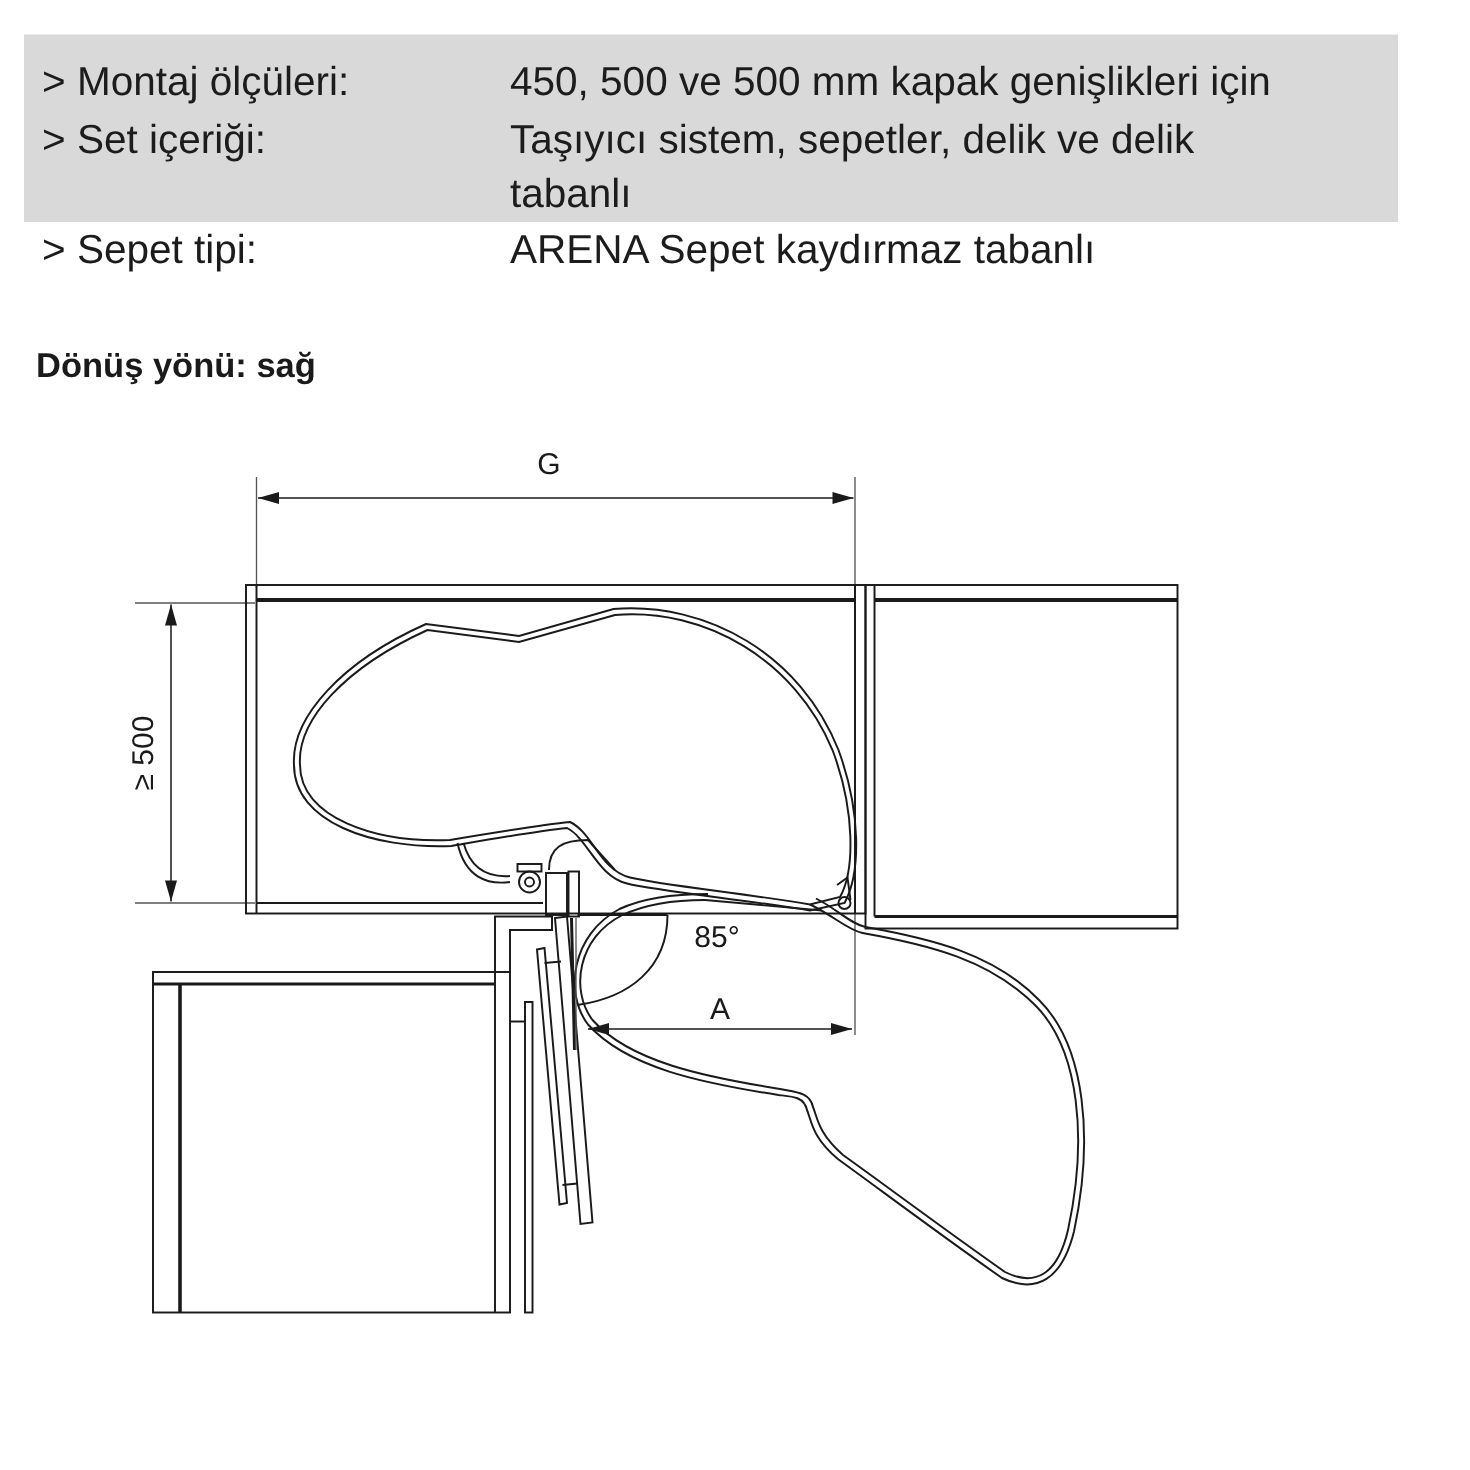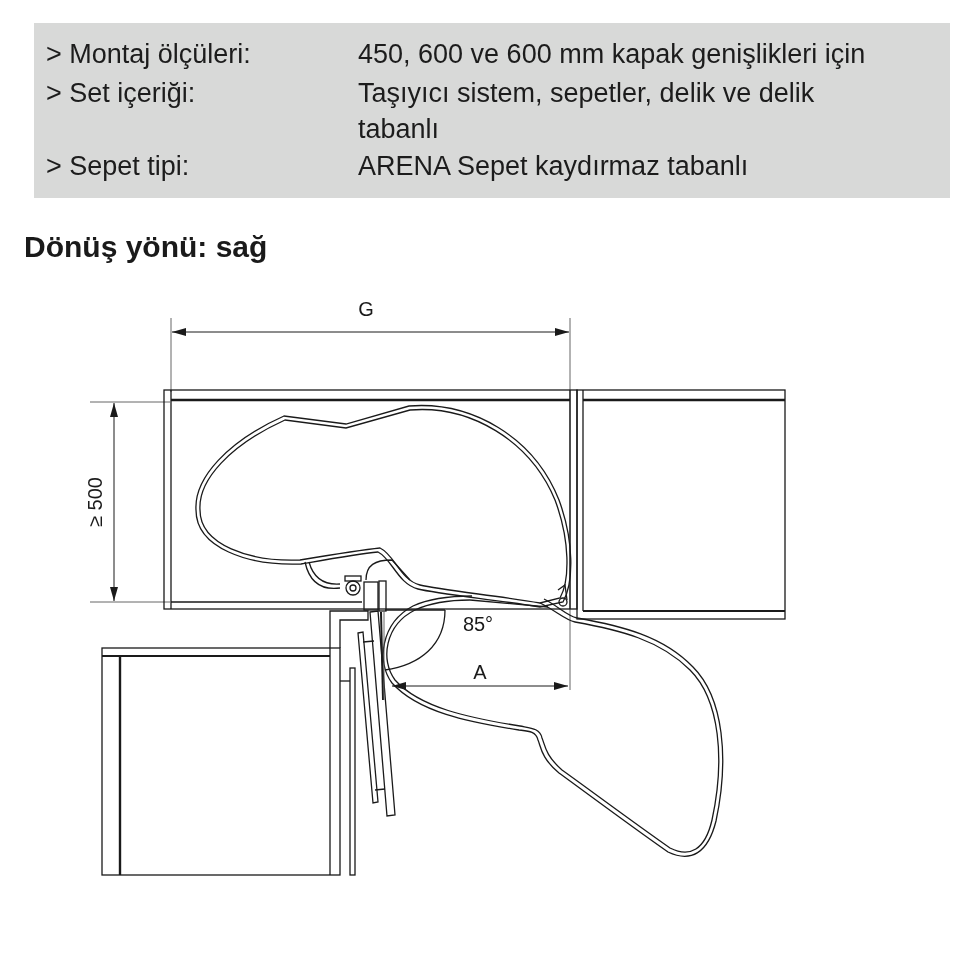--- a/index.html
+++ b/index.html
@@ -1,38 +1,38 @@
 <!DOCTYPE html>
 <html><head>
   <meta charset="utf-8">
   <style>
     html, body { margin: 0; padding: 0; background: #ffffff; }
     body { width: 980px; height: 980px; position: relative; overflow: hidden; font-family: "Liberation Sans", sans-serif; color: #1a1a1a; }
     .spec-box {
-      position: absolute; left: 34px; top: 23px; width: 916px; height: 175px;
+      position: absolute; left: 16px; top: 23px; width: 916px; height: 125px;
       background: #d8d9d8;
     }
     .spec-row { position: absolute; left: 12px; font-size: 27px; line-height: 30px; white-space: nowrap; color: #1c1c1c; }
     .spec-label { position: absolute; left: 0; }
     .spec-value { position: absolute; left: 312px; }
     .heading {
       position: absolute; left: 24px; top: 230px;
-      font-family: "Liberation Sans", sans-serif; font-weight: bold; font-size: 30px; color: #1a1a1a;
+      font-family: "Liberation Sans", sans-serif; font-weight: bold; font-size: 23px; color: #1a1a1a;
       white-space: nowrap;
     }
     svg.drawing { position: absolute; left: 0; top: 0; }
     .dim-text { font-family: "Liberation Sans", sans-serif; font-size: 20px; fill: #1a1a1a; }
   </style>
 </head>
 <body>
 
 <div class="spec-box">
   <div class="spec-row" style="top:16px;">
     <span class="spec-label">&gt; Montaj ölçüleri:</span>
-    <span class="spec-value">450, 600 ve 600 mm kapak genişlikleri için</span>
+    <span class="spec-value">450, 500 ve 500 mm kapak genişlikleri için</span>
   </div>
   <div class="spec-row" style="top:55px;">
     <span class="spec-label">&gt; Set içeriği:</span>
     <span class="spec-value">Taşıyıcı sistem, sepetler, delik ve delik</span>
   </div>
   <div class="spec-row" style="top:91px;">
     <span class="spec-label"></span>
     <span class="spec-value">tabanlı</span>
   </div>
   <div class="spec-row" style="top:128px;">

